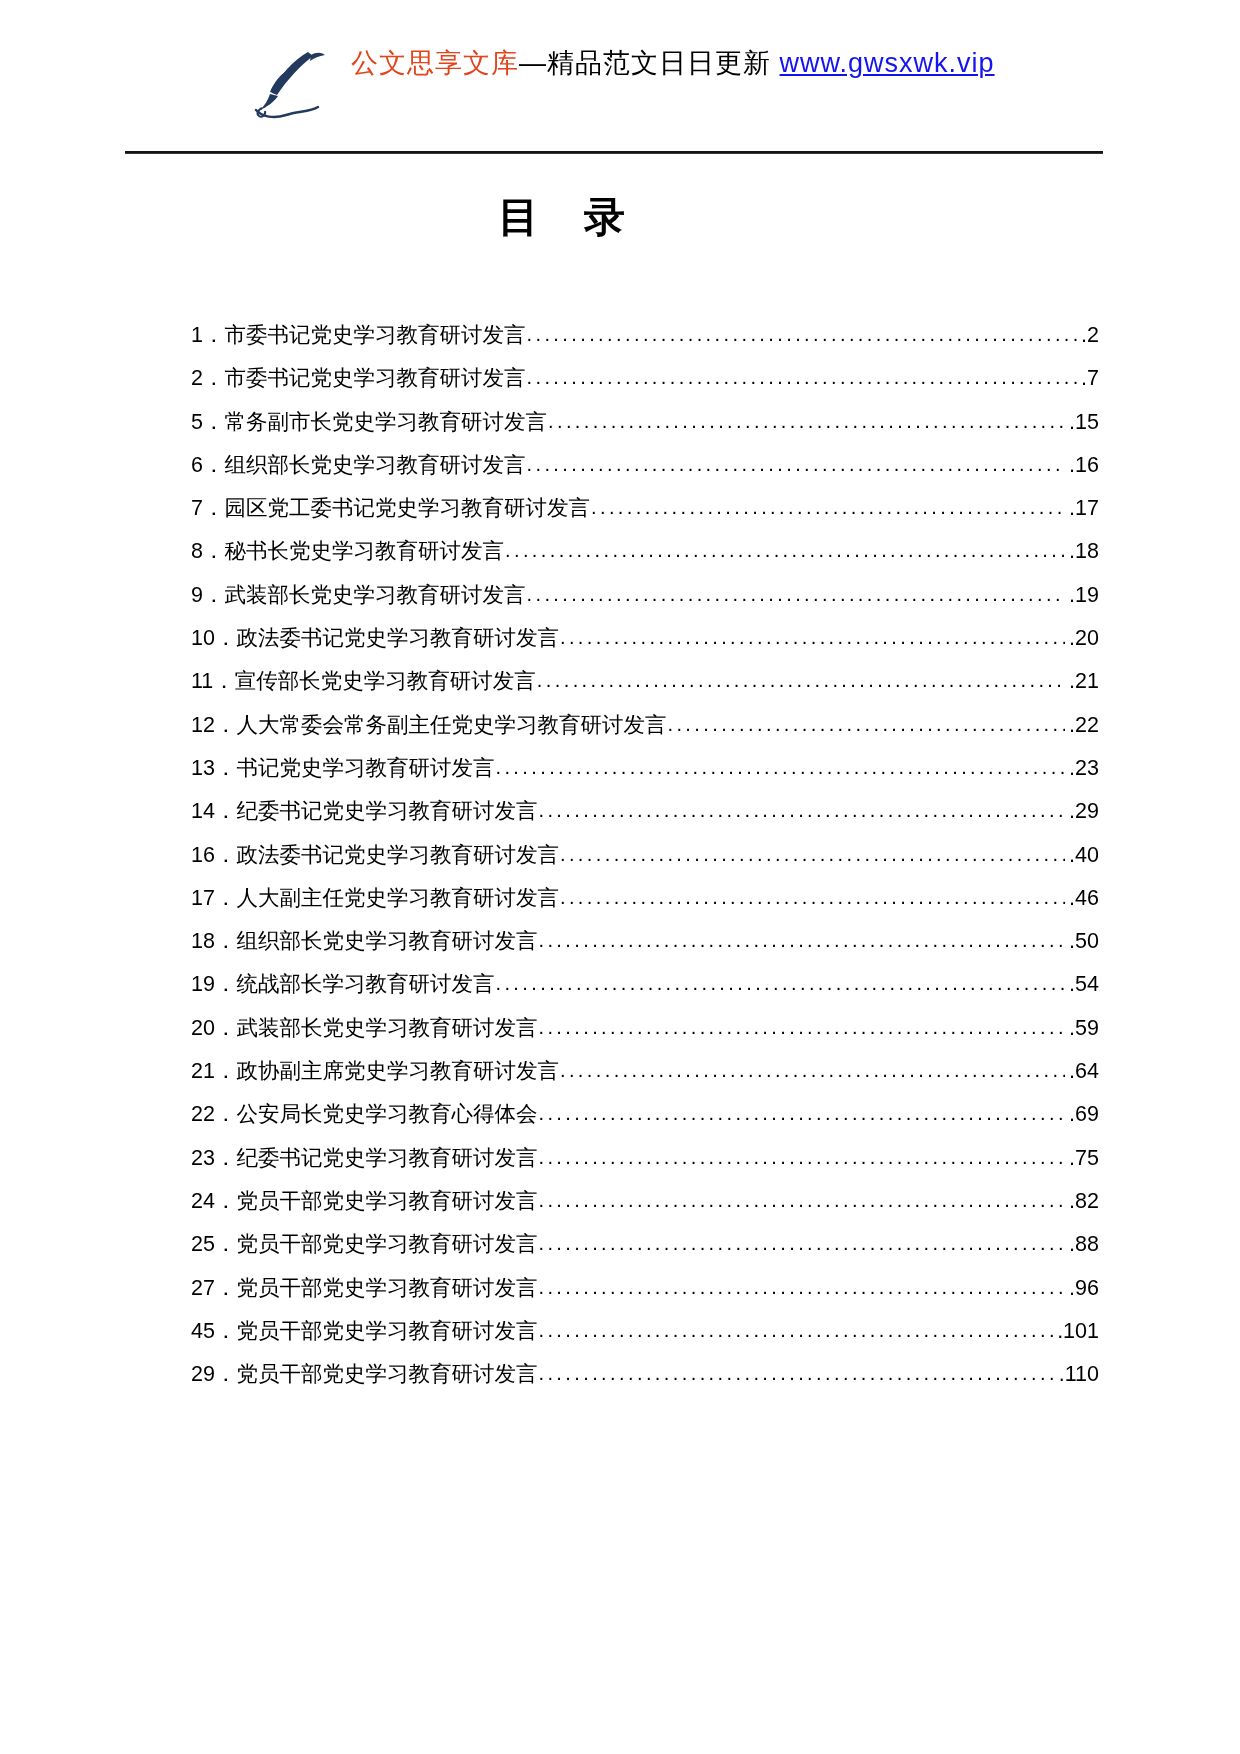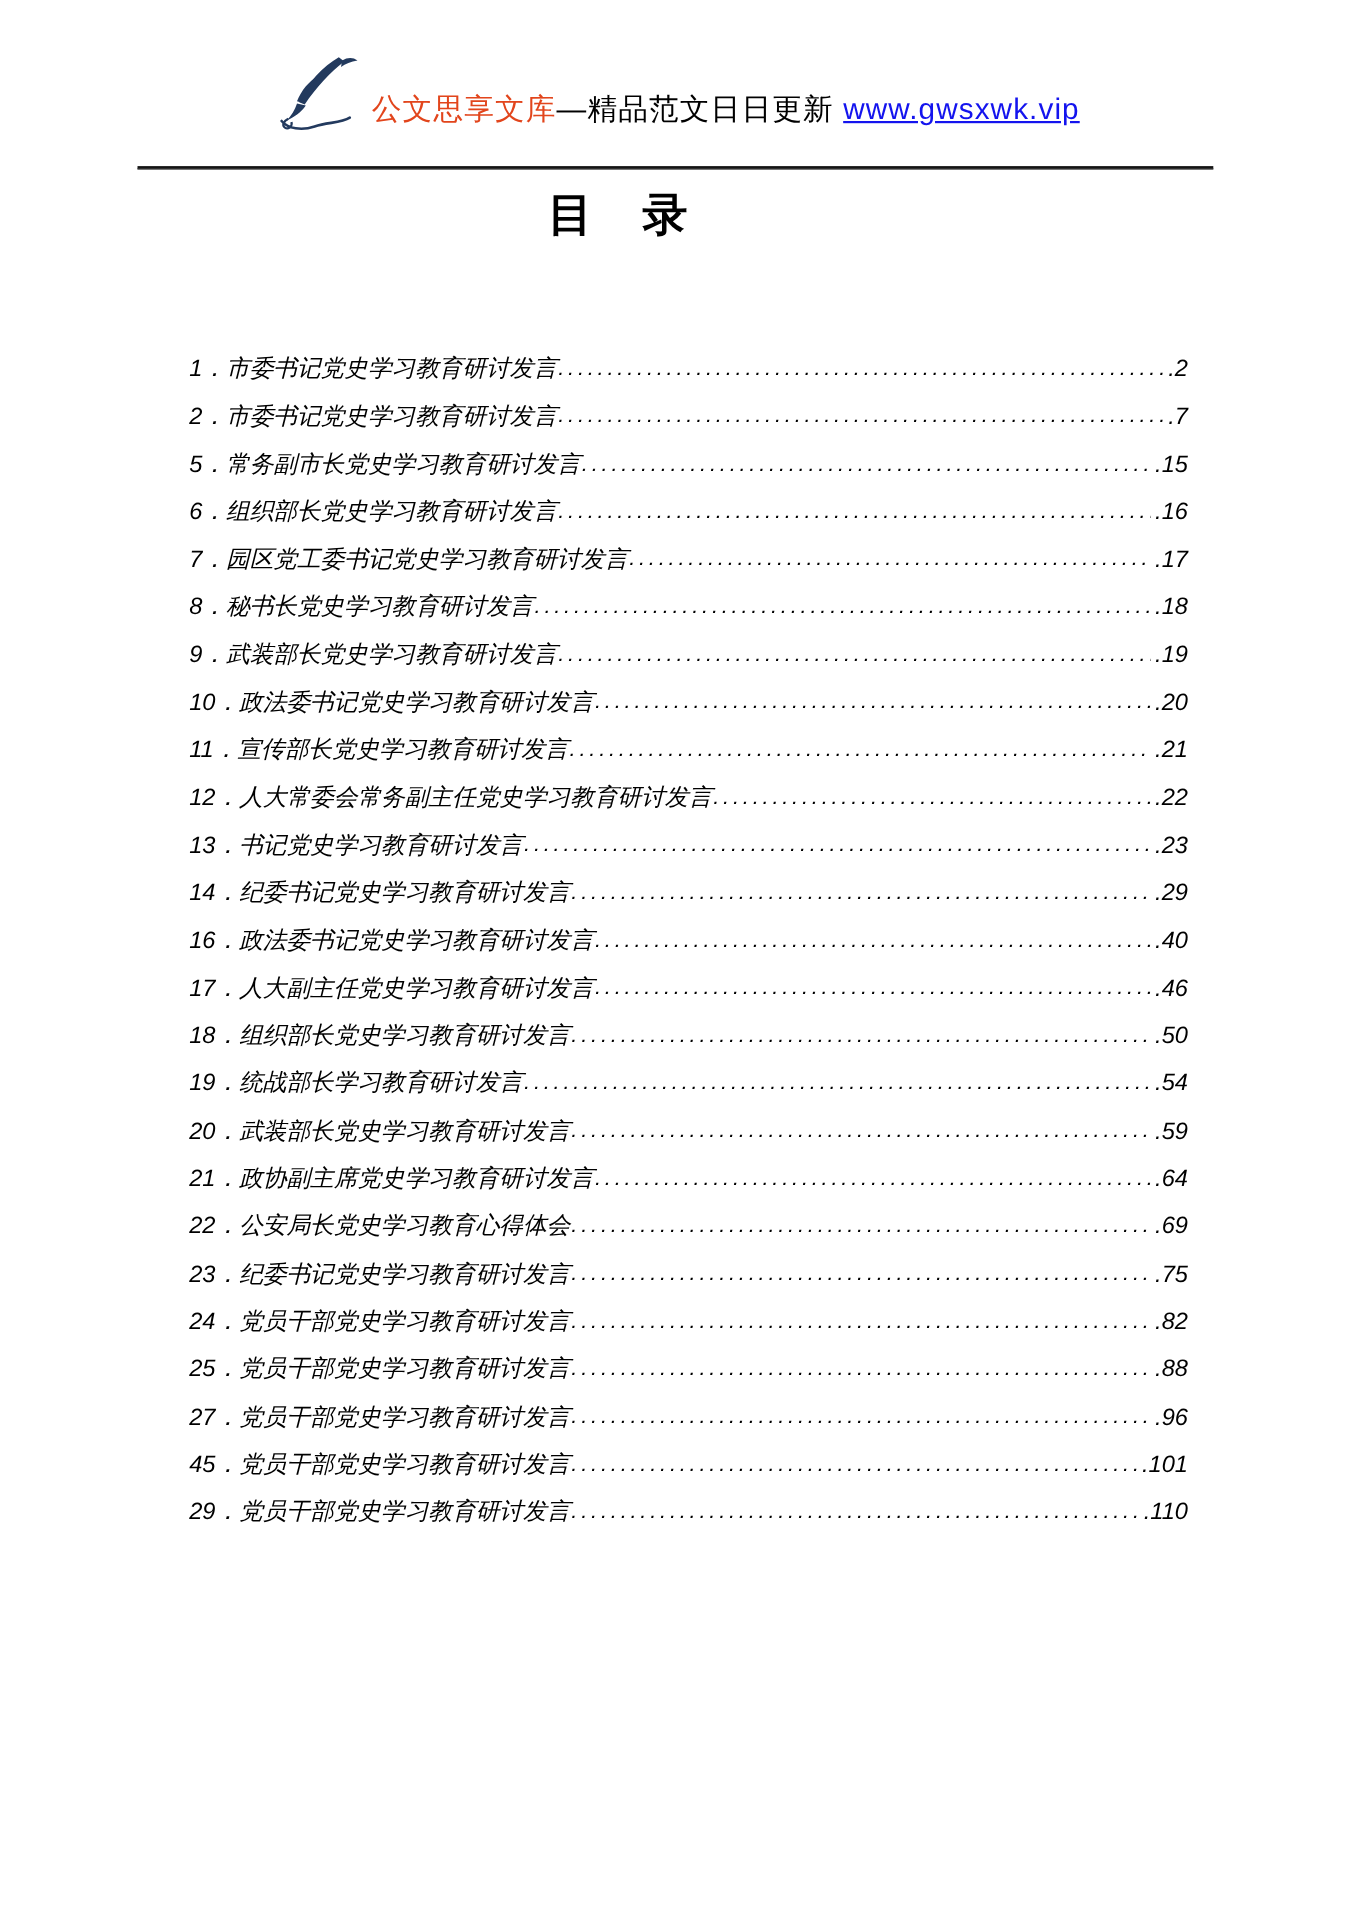--- a/index.html
+++ b/index.html
@@ -4,45 +4,44 @@
 <style>
   html,body{margin:0;padding:0;}
   body{
     width:1240px;height:1754px;background:#ffffff;position:relative;
     font-family:"Liberation Sans","DejaVu Sans",sans-serif;color:#000;
     overflow:hidden;
   }
   
   .header{
     position:absolute;left:248px;top:48px;
-    display:flex;align-items:flex-end;gap:10px;
+    display:flex;gap:23px;
   }
   .logo{width:80px;height:74px;flex:0 0 auto;}
   .header-text{
     font-size:27px;line-height:30px;white-space:nowrap;
     margin-bottom:8px;letter-spacing:1px;
   }
   .site-name{font-weight:400;}
   .tagline{color:#000;}
   .site-link{text-decoration:underline;cursor:pointer;}
   .header-rule{
     position:absolute;left:125px;top:151px;width:978px;height:2px;
     background:#141414;border-bottom:1px solid #3a3a3a;
   }
   
   .doc-title{
-    position:absolute;top:168px;left:0;width:1125px;
+    position:absolute;top:190px;left:0;width:1125px;
     text-align:center;font-size:41px;font-weight:bold;
     letter-spacing:2px;
   }
   
   .toc{
-    position:absolute;left:172px;top:320px;width:908px;
+    position:absolute;left:191px;top:320px;width:908px;
     font-size:21.5px;
-    font-style:italic;
   }
   .toc-row{
     display:flex;align-items:baseline;
     height:43.3px;
   }
   .toc-title{white-space:nowrap;flex:0 0 auto;}
   .toc-leader{
     flex:1 1 auto;overflow:hidden;white-space:nowrap;
     margin:0 4px 0 1px;position:relative;top:-1px;
   }

